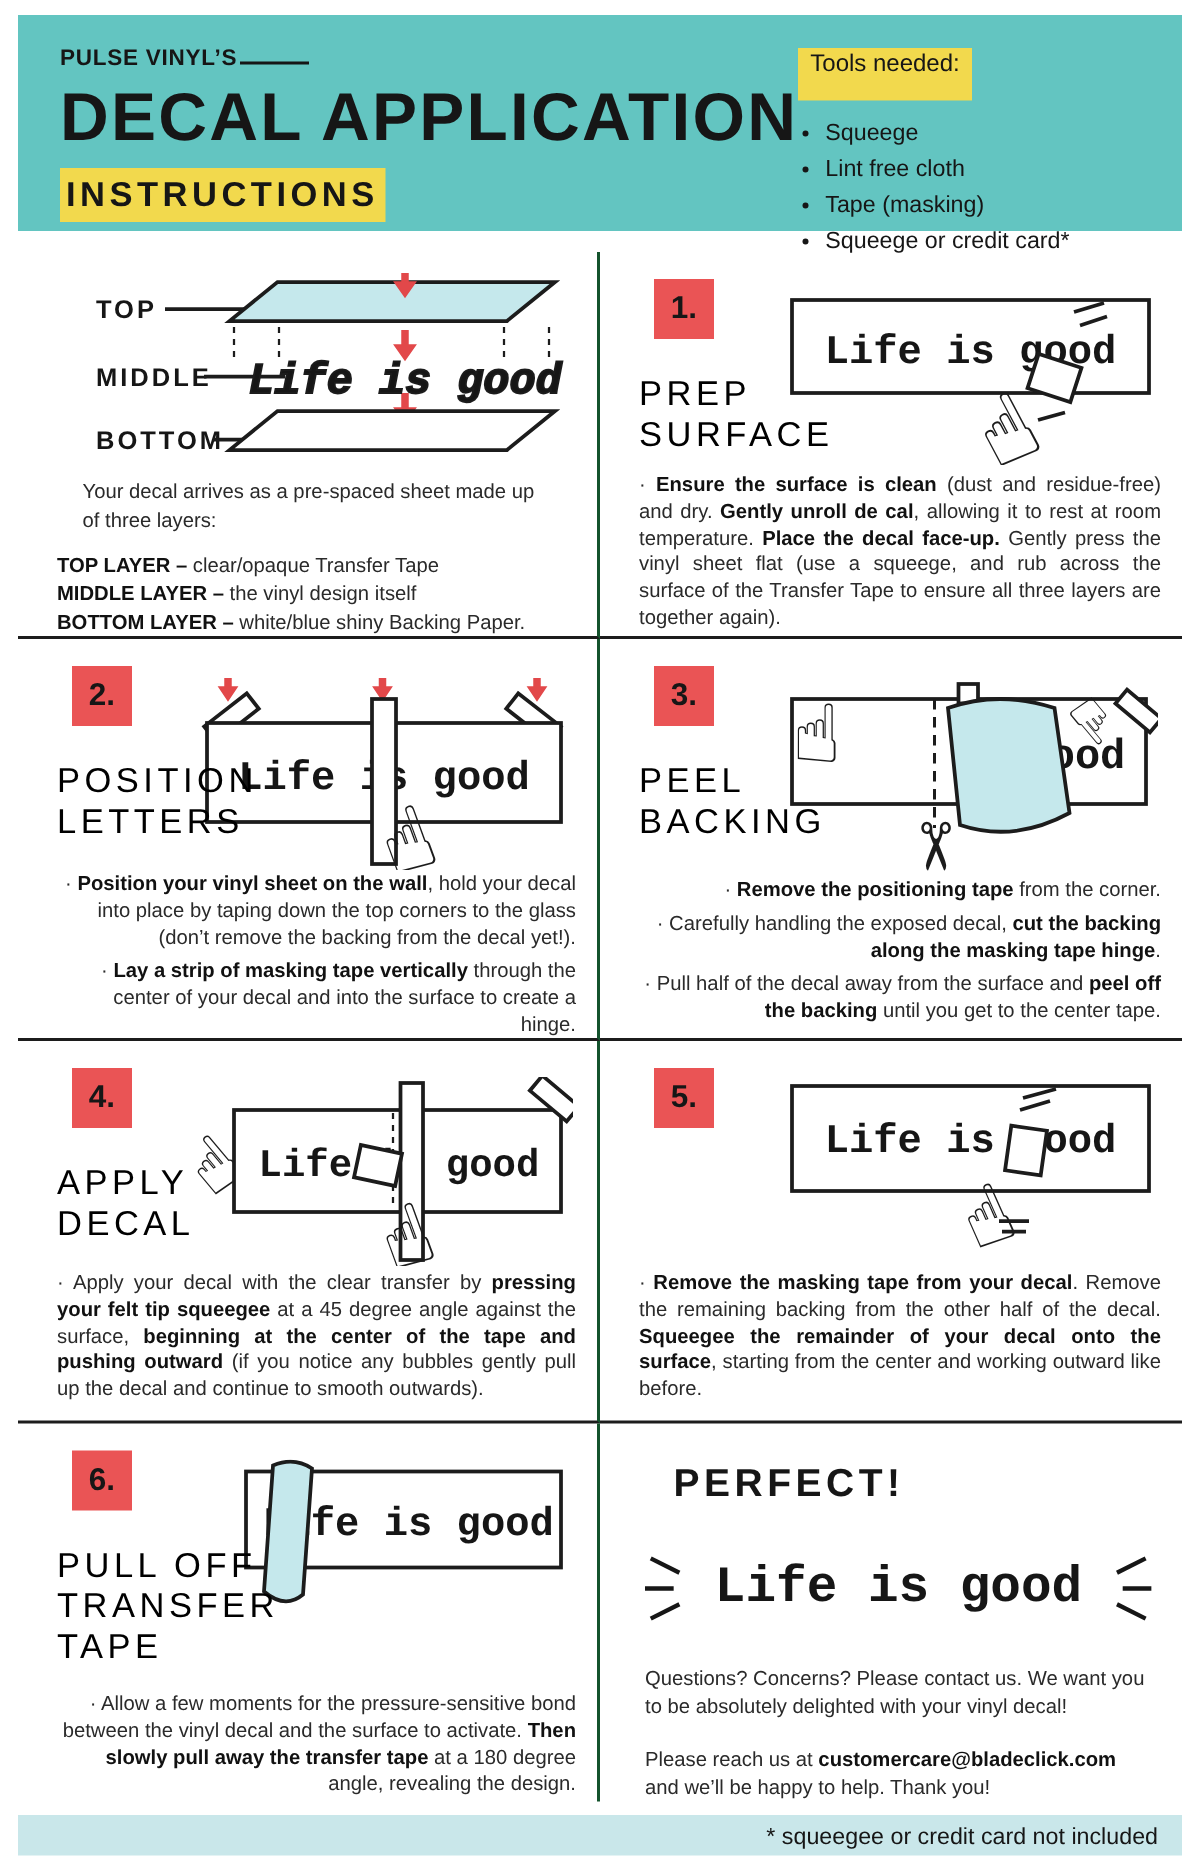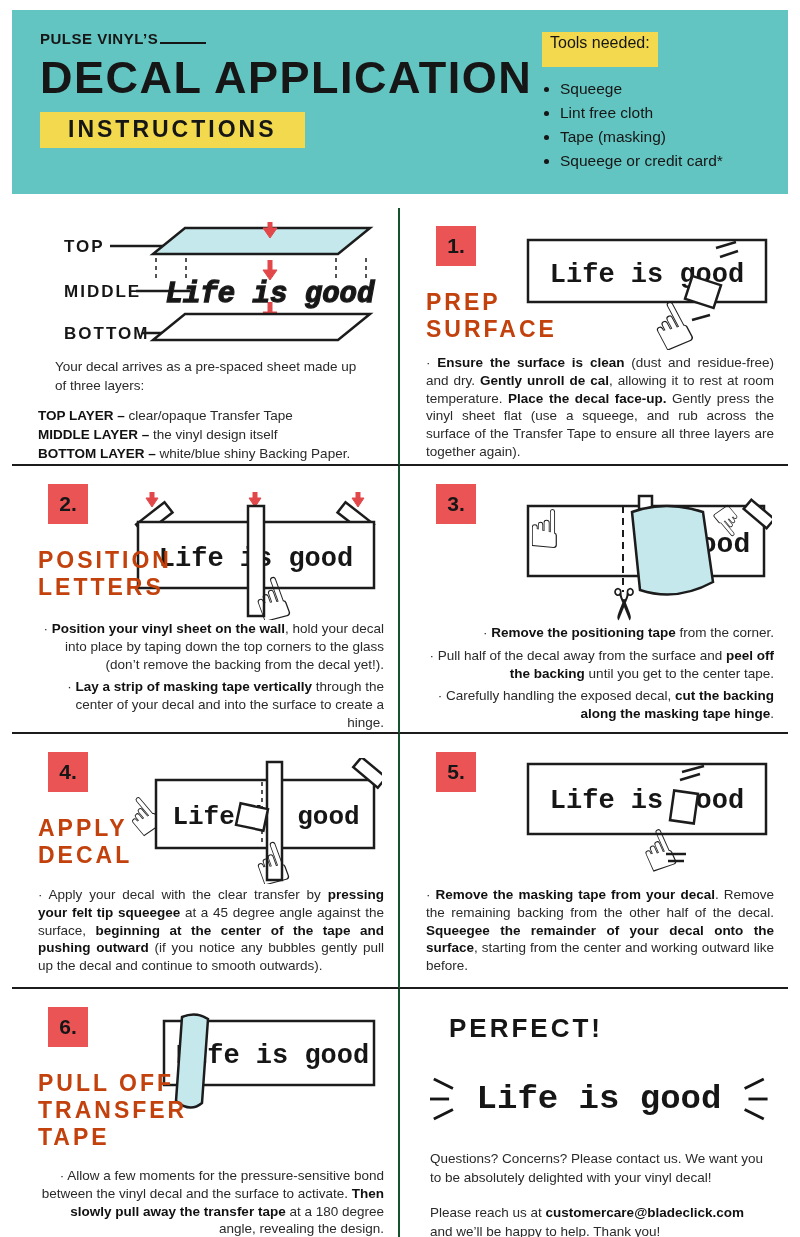--- a/index.html
+++ b/index.html
@@ -3,44 +3,44 @@
 <meta charset="utf-8">
 <style>
   html,body{margin:0;padding:0;}
   body{
     width:800px;height:1237px;background:#fff;position:relative;overflow:hidden;
     font-family:"Liberation Sans",sans-serif;color:#2a2a2a;
     -webkit-font-smoothing:antialiased;
   }
   
   .header{
-    margin:10px 12px 0;background:#63c5c1;height:184px;box-sizing:border-box;
-    padding:20px 28px 14px 28px;display:flex;justify-content:space-between;
+    margin:10px 12px 0;background:#63c5c1;height:144px;box-sizing:border-box;
+    padding:20px 28px 14px 28px;display:flex;
   }
   .brand{font-size:15px;font-weight:bold;color:#161616;letter-spacing:.5px;}
   .brand-line{display:inline-block;width:46px;border-bottom:2px solid #161616;margin-left:2px;}
   .title{font-size:45px;font-weight:bold;color:#161616;letter-spacing:1.5px;margin-top:8px;line-height:1;}
   .badge{display:inline-block;background:#f2d94d;color:#161616;font-size:23px;font-weight:bold;
-         letter-spacing:3px;padding:4px 28px 5px;margin-top:12px;}
+         letter-spacing:3px;padding:4px 4px 5px;margin-top:12px;}
   .tools{width:218px;padding-top:2px;}
   .tools-title{display:inline-block;background:#f2d94d;color:#161616;font-size:16px;padding:2px 8px 15px;}
   .tools ul{margin:10px 0 0;padding-left:18px;font-size:15.5px;color:#161616;line-height:1.55;}
   
   .grid{margin:14px 12px 0;display:grid;grid-template-columns:1fr 1fr;}
   .cell{box-sizing:border-box;position:relative;padding:12px 14px 0 26px;overflow:hidden;}
   .cell.colL{border-right:2px solid #14532d;}
   .r1{height:258px;border-bottom:2px solid #1c1c1c;}
   .r2{height:268px;border-bottom:2px solid #1c1c1c;}
   .r3{height:255px;border-bottom:2px solid #1c1c1c;}
   .r4{height:252px;}
   
   .step-head{min-height:120px;position:relative;}
   .step-num{width:40px;height:40px;background:#ea5455;display:flex;align-items:center;justify-content:center;
             font-size:21px;font-weight:bold;color:#161616;margin:6px 0 10px 10px;}
-  .step-title{font-size:23px;font-weight:bold;color:#c2410c;letter-spacing:3px;line-height:1.18;
+  .step-title{font-size:23px;font-weight:normal;color:#000000;letter-spacing:3px;line-height:1.18;
               white-space:pre-line;position:relative;z-index:1;margin-top:23px;}
   .illus{position:absolute;top:6px;right:2px;z-index:0;}
   .step-body{margin-top:8px;font-size:13.5px;line-height:1.32;color:#2a2a2a;}
   .step-body p{margin:0 0 5px;text-align:right;}
   .just p{text-align:justify;}
   b{color:#111;}
   
   .intro-lead{font-size:13.5px;line-height:1.4;margin:10px 17px 10px;color:#2a2a2a;}
   .layer-line{font-size:13.5px;line-height:1.42;}
   
@@ -156,36 +156,38 @@
     </div>
     <div class="step-body">
       <p><span>· </span><b>Position your vinyl sheet on the wall</b><span>, hold your decal into place by taping down the top corners to the glass (don’t remove the backing from the decal yet!).</span></p>
       <p><span>· </span><b>Lay a strip of masking tape vertically</b><span> through the center of your decal and into the surface to create a hinge.</span></p>
     </div>
   </div>
 
   <div class="cell r2">
     <div class="step-head" style="min-height:132px;">
       <div class="step-num">3.</div>
+      <div class="step-title">PEEL
+BACKING</div>
       <svg class="illus" width="252" height="138" viewBox="0 0 252 138">
         <rect class="shape" x="8" y="16" width="236" height="70"></rect>
         <text class="decal" x="205" y="62" text-anchor="middle" font-size="28">ood</text>
         <rect class="shape" x="224" y="18" width="30" height="12" transform="rotate(40 239 24)"></rect>
         <line x1="103" y1="16" x2="103" y2="102" stroke="#1c1c1c" stroke-width="2" stroke-dasharray="7 5"></line>
         <rect class="shape" x="119" y="6" width="13" height="13"></rect>
         <path class="teal" d="M112,22 Q146,10 183,22 L193,92 Q156,112 120,100 Z"></path>
         <text class="glyph" x="192" y="42" font-size="40" transform="rotate(140 206 30)">☝</text>
         <text class="glyph" x="8" y="58" font-size="54">☝</text>
         <text class="glyph" x="80" y="132" font-size="44" transform="rotate(90 102 118)">✂</text>
       </svg>
     </div>
     <div class="step-body">
       <p><span>· </span><b>Remove the positioning tape</b><span> from the corner.</span></p>
+      <p><span>· Carefully handling the exposed decal, </span><b>cut the backing along the masking tape hinge</b><span>.</span></p>
       <p><span>· Pull half of the decal away from the surface and </span><b>peel off the backing</b><span> until you get to the center tape.</span></p>
-      <p><span>· Carefully handling the exposed decal, </span><b>cut the backing along the masking tape hinge</b><span>.</span></p>
     </div>
   </div>
 
   <div class="cell colL r3">
     <div class="step-head" style="min-height:126px;">
       <div class="step-num">4.</div>
       <div class="step-title">APPLY
 DECAL</div>
       <svg class="illus" width="252" height="126" viewBox="0 0 252 126">
         <text class="glyph" x="0" y="72" font-size="50" transform="rotate(-40 20 60)">☝</text>

